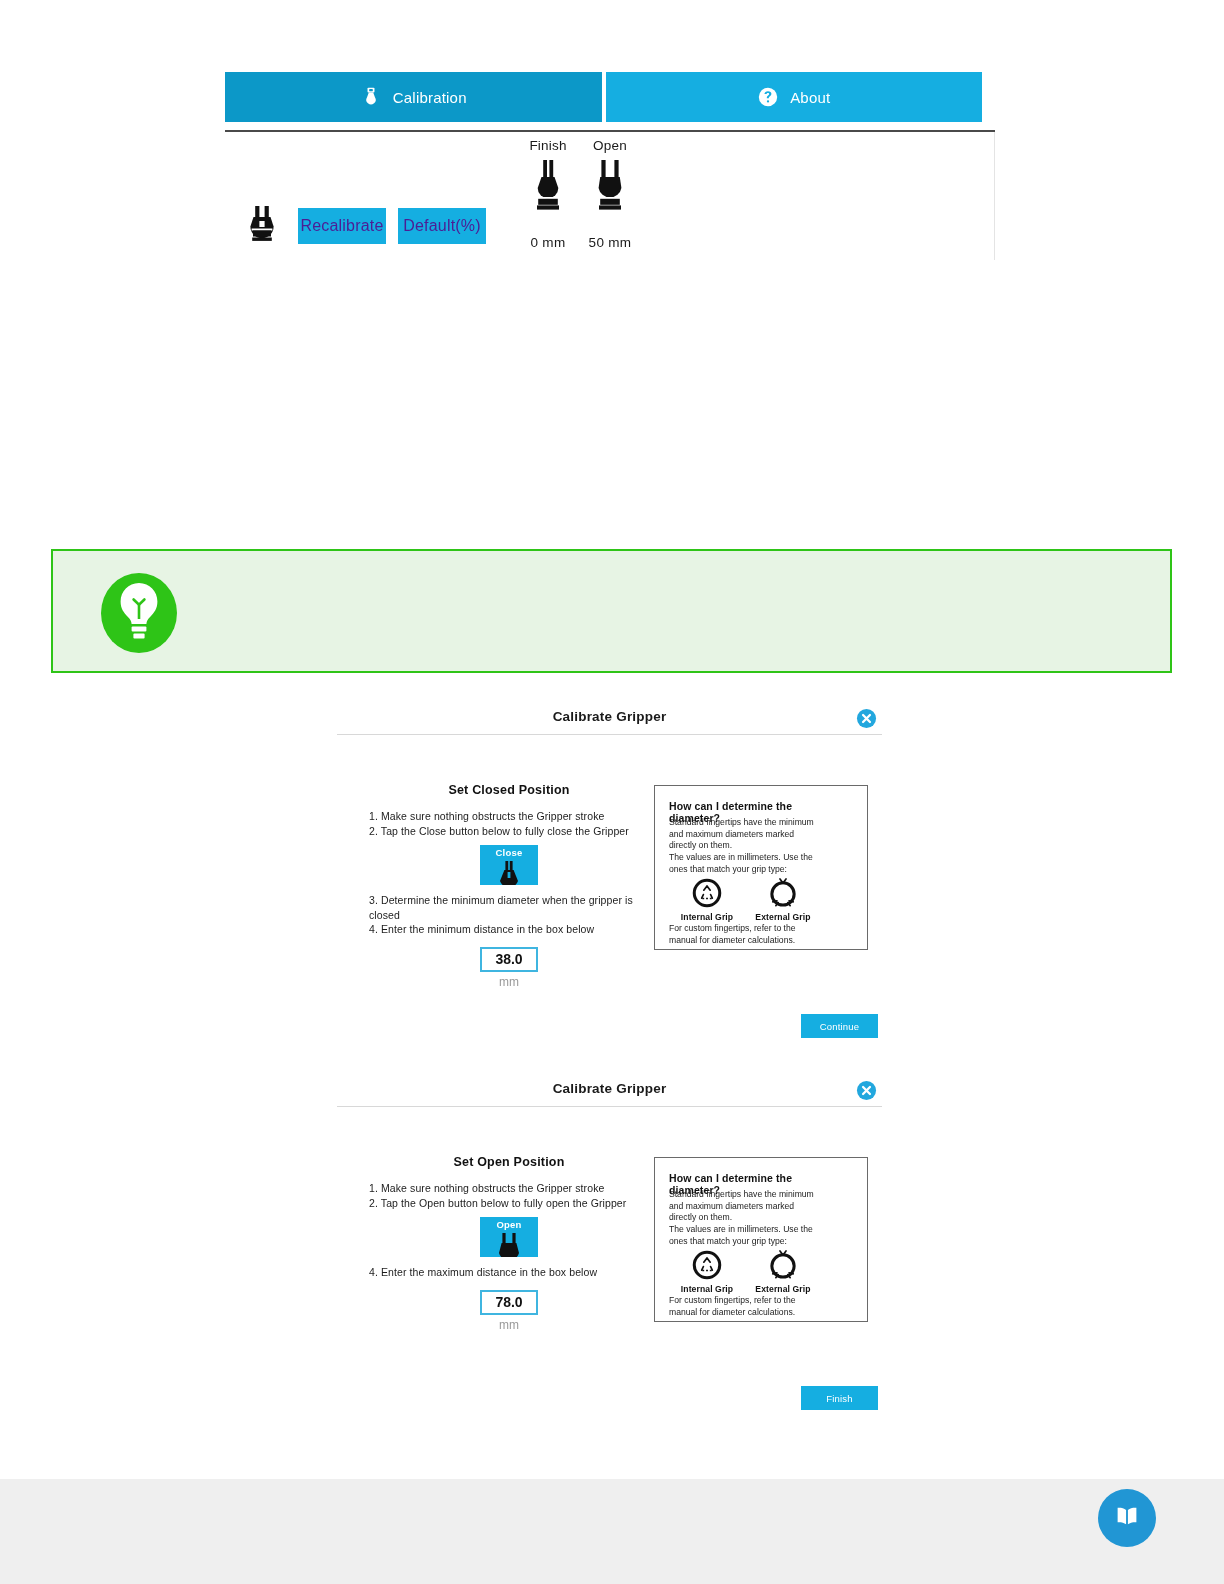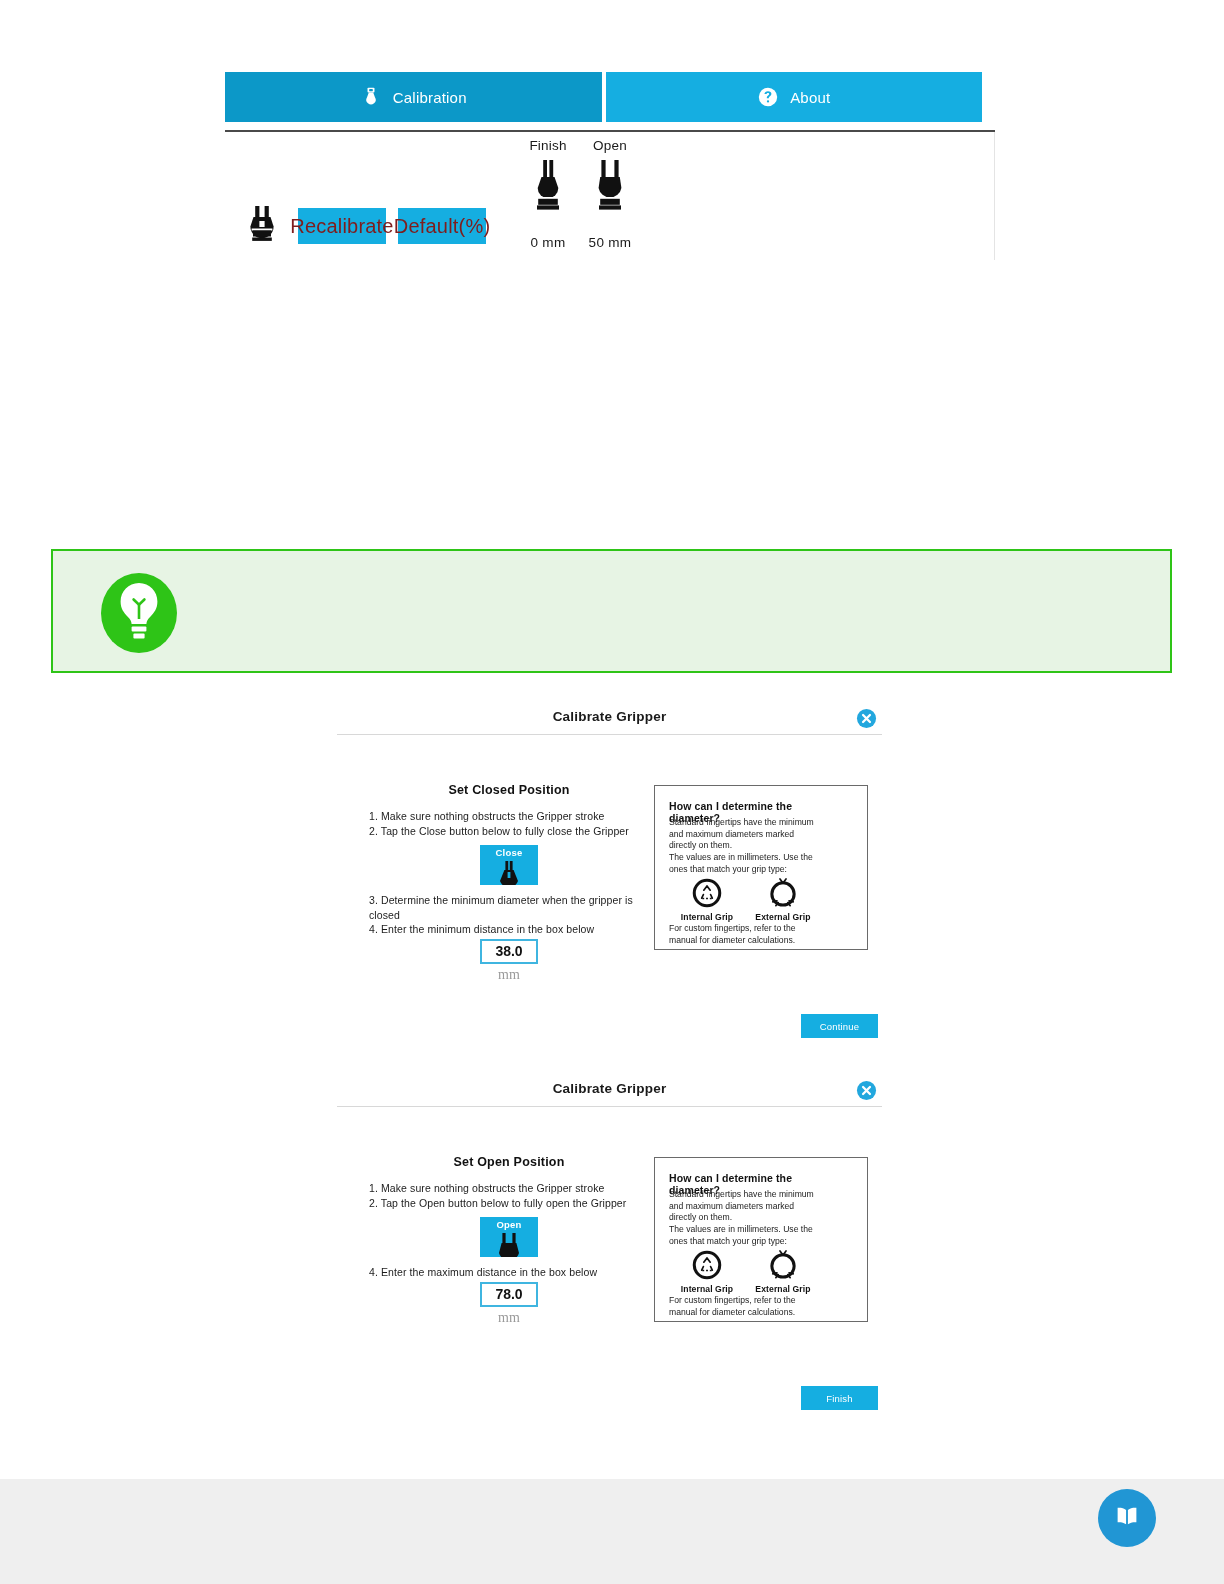--- a/index.html
+++ b/index.html
@@ -61,24 +61,24 @@
   }
 
   
   #calib-row { position: absolute; left: 225px; top: 138px; width: 770px; height: 122px; }
 
   #gripper-badge { position: absolute; left: 17px; top: 66px; width: 40px; height: 44px; }
 
   .pill-btn {
     position: absolute;
     background: #15AEE1;
-    color: #7f1d1d;
+    color: #4c1d95;
     border: 0;
     font-family: "Liberation Sans", sans-serif;
-    font-size: 20px;
+    font-size: 16px;
     font-weight: 400;
     letter-spacing: .2px;
     cursor: pointer;
     display: flex; align-items: center; justify-content: center;
   }
   #btn-recalibrate { left: 73px; top: 70px; width: 88px; height: 36px; }
   #btn-default     { left: 173px; top: 70px; width: 88px; height: 36px; }
 
   .state-col { position: absolute; width: 76px; text-align: center; }
   #state-closed { left: 285px; top: 0px; }
@@ -154,34 +154,34 @@
   .action-btn .ab-label {
     position: absolute; top: 2px; left: 0; width: 100%;
     text-align: center; color: #ffffff; font-size: 9.5px; font-weight: bold;
     letter-spacing: .2px;
   }
   .action-btn .ab-fig {
     position: absolute; bottom: 0px; left: 0; width: 100%;
     display: flex; justify-content: center;
   }
 
-  .value-wrap { margin-top: 2px; text-align: center; }
+  .value-wrap { margin-top: 10px; text-align: center; }
   .value-box {
     display: inline-block;
     width: 54px; height: 21px;
     border: 2px solid #3fb5e0;
     background: #ffffff;
     color: #111;
     font-size: 14px; font-weight: bold;
     line-height: 21px; text-align: center;
     font-family: "Liberation Sans", sans-serif;
     box-sizing: content-box;
     cursor: text;
   }
-  .value-unit { display: block; font-size: 14px; color: #9a9a9a; margin-top: 3px; font-family: Liberation Serif, serif; }
+  .value-unit { display: block; font-size: 12px; color: #9a9a9a; margin-top: 3px; }
 
   
   .info-card {
     position: absolute;
     left: 317px; top: 50px;
     width: 214px; height: 165px;
     border: 1.5px solid #6a6a6a;
     background: #ffffff;
     box-sizing: border-box;
     padding-left: 28px;

